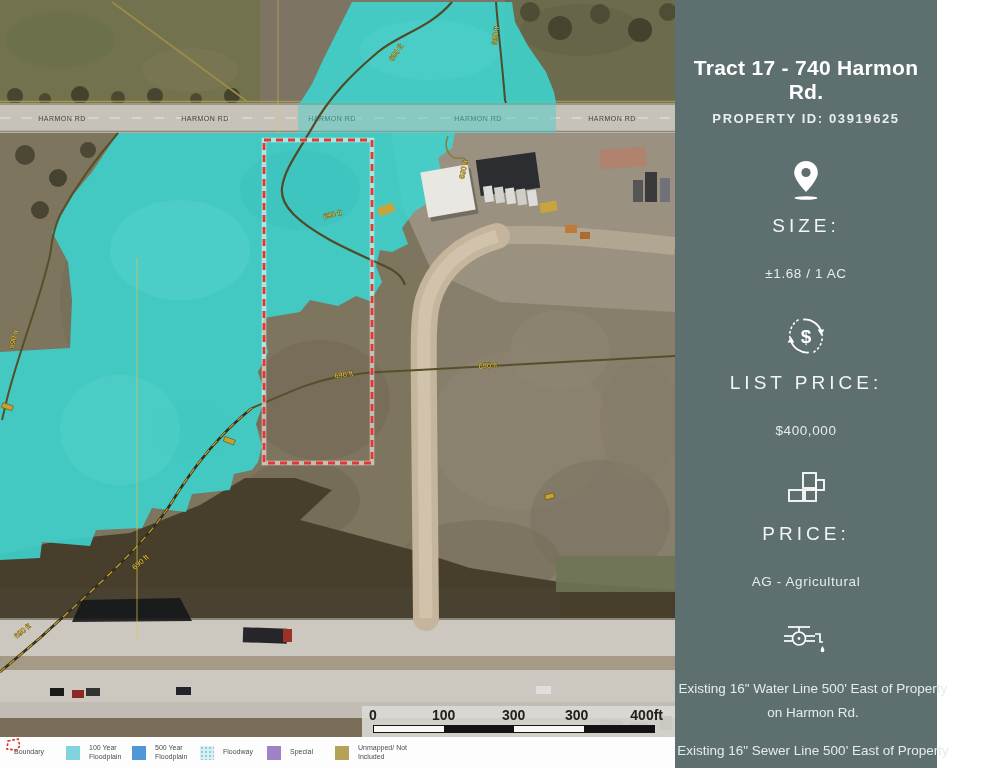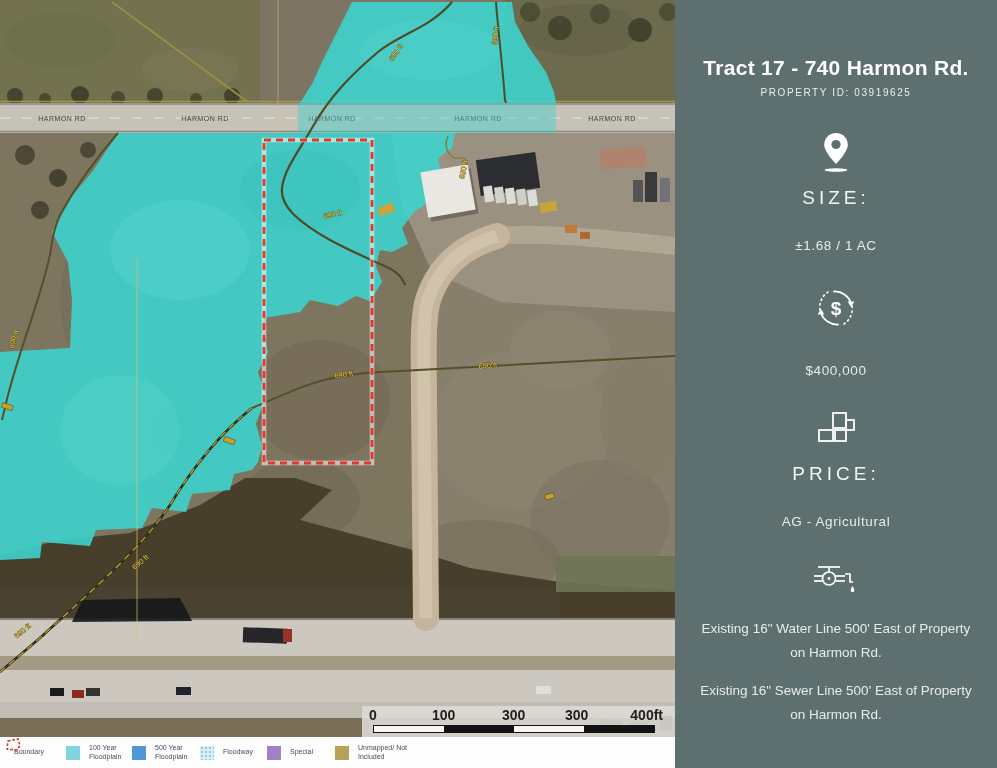--- a/index.html
+++ b/index.html
@@ -22,23 +22,23 @@
   .lg-item{display:flex;align-items:center;position:absolute;top:0;height:31px;}
   .lg-swatch{width:14px;height:14px;flex:0 0 14px;}
   .lg-label{margin-left:9px;font-size:7px;line-height:1.2;color:#4c4c4c;}
   .sw-100{background:#82d4dc;}
   .sw-500{background:#4f97d6;}
   .sw-fw{background-color:#daeff3;background-image:radial-gradient(#8ecdd8 1px,transparent 1.2px);background-size:4px 4px;}
   .sw-sp{background:#9f82c6;}
   .sw-un{background:#b5a258;}
 
   
-  .sidebar{position:absolute;left:675px;top:0;width:322px;height:768px;background:#5d6f6e;color:#fff;text-align:center;padding-top:56px;}
+  .sidebar{position:absolute;left:675px;top:0;width:262px;height:768px;background:#5d6f6e;color:#fff;text-align:center;padding-top:56px;}
   .sb-title{font-size:21px;font-weight:bold;letter-spacing:.3px;margin:0;color:#fff;}
-  .sb-propid{font-size:10px;letter-spacing:1.6px;margin-top:7px;color:#e9efee;}
+  .sb-propid{font-size:13px;letter-spacing:1.6px;margin-top:7px;color:#e9efee;font-weight:bold;}
   .sb-section{margin-top:33px;}
   .sb-section .icon{display:inline-block;height:40px;}
   .sb-heading{font-size:19px;font-weight:400;letter-spacing:4px;color:#f2f6f5;margin-top:10px;}
   .sb-value{font-size:13.5px;letter-spacing:.6px;color:#e6ecec;margin-top:29px;}
   .sb-par{font-size:13.5px;line-height:1.8;color:#e6ecec;width:276px;margin:13px auto 0;}
 </style>
 </head>
 <body>
 
 <div class="stage">
@@ -263,20 +263,21 @@
         <svg width="44" height="44" viewBox="0 0 44 44" fill="none">
           <path d="M14 6 A18 18 0 0 0 6 24" stroke="#ffffff" stroke-width="1.6" stroke-dasharray="1.4 3.4" stroke-linecap="round"></path>
           <path d="M30 38 A18 18 0 0 0 38 20" stroke="#ffffff" stroke-width="1.6" stroke-dasharray="1.4 3.4" stroke-linecap="round"></path>
           <path d="M20 5.5 A17 17 0 0 1 37 17" stroke="#ffffff" stroke-width="1.8" stroke-linecap="round"></path>
           <polygon points="37,21 33.6,15.6 40.4,15.6" fill="#ffffff"></polygon>
           <path d="M24 38.5 A17 17 0 0 1 7 27" stroke="#ffffff" stroke-width="1.8" stroke-linecap="round"></path>
           <polygon points="7,23 3.6,28.4 10.4,28.4" fill="#ffffff"></polygon>
           <text x="22" y="28.5" text-anchor="middle" font-size="19" font-weight="bold" fill="#ffffff" stroke="none" font-family="Liberation Sans, sans-serif">$</text>
         </svg>
       </span>
+      <div class="sb-heading">LIST PRICE:</div>
       <div class="sb-value">$400,000</div>
     </div>
 
     <div class="sb-section">
       <span class="icon">
         <svg width="40" height="38" viewBox="0 0 40 38" fill="none" stroke="#ffffff" stroke-width="1.8">
           <rect x="17" y="2" width="13" height="15"></rect>
           <rect x="3" y="19" width="14" height="11"></rect>
           <rect x="19" y="19" width="11" height="11"></rect>
           <rect x="30" y="9" width="8" height="10"></rect>

